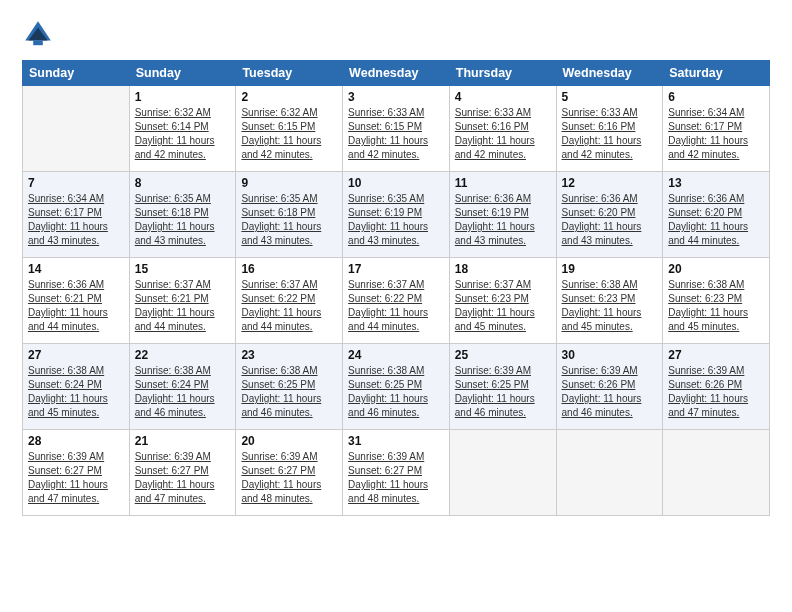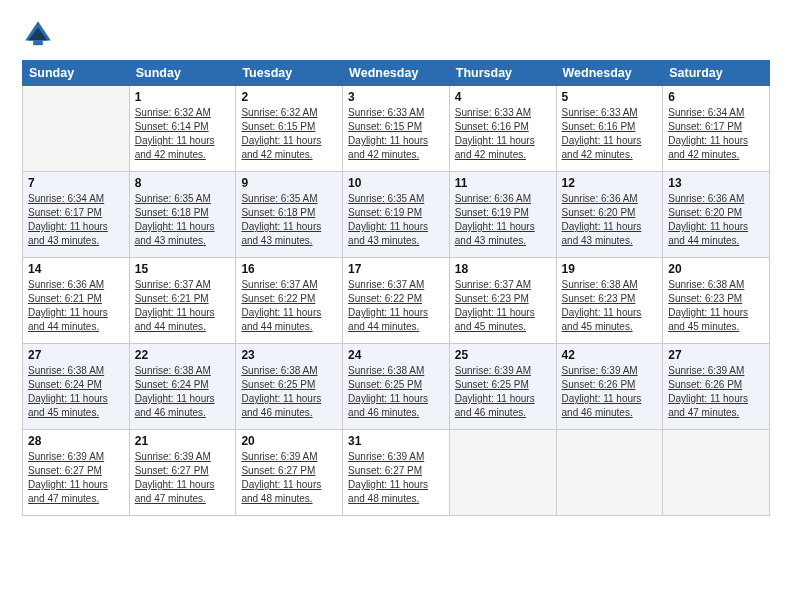--- a/index.html
+++ b/index.html
@@ -227,21 +227,21 @@
           </td>
           <td>
             <span class="day-num">24</span>
             <div class="day-info">Sunrise: 6:38 AM<br>Sunset: 6:25 PM<br>Daylight: 11 hours<br>and 46 minutes.</div>
           </td>
           <td>
             <span class="day-num">25</span>
             <div class="day-info">Sunrise: 6:39 AM<br>Sunset: 6:25 PM<br>Daylight: 11 hours<br>and 46 minutes.</div>
           </td>
           <td>
-            <span class="day-num">42</span>
+            <span class="day-num">30</span>
             <div class="day-info">Sunrise: 6:39 AM<br>Sunset: 6:26 PM<br>Daylight: 11 hours<br>and 46 minutes.</div>
           </td>
           <td>
             <span class="day-num">27</span>
             <div class="day-info">Sunrise: 6:39 AM<br>Sunset: 6:26 PM<br>Daylight: 11 hours<br>and 47 minutes.</div>
           </td>
         </tr>
         <tr>
           <td>
             <span class="day-num">28</span>

